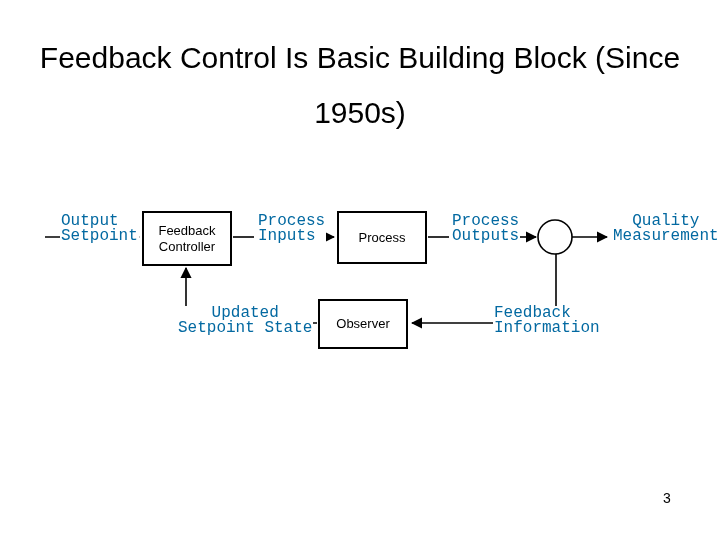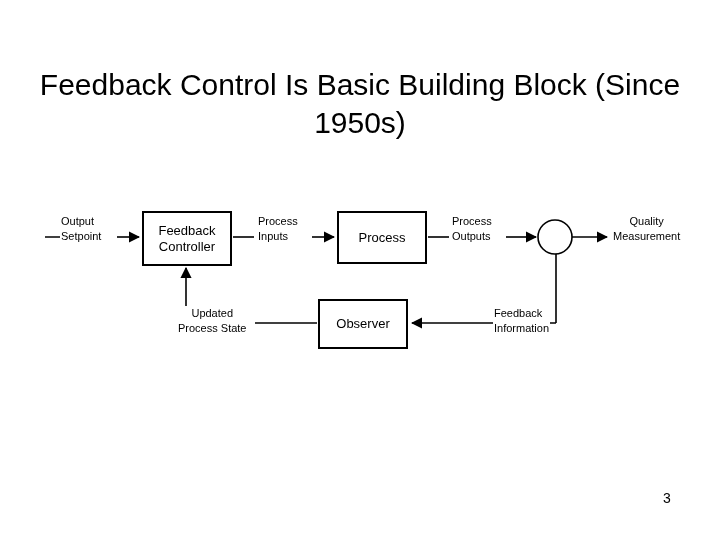--- a/index.html
+++ b/index.html
@@ -19,25 +19,24 @@
 
   
   .slide-title {
     position: absolute;
     left: 30px;
     top: 30px;
     width: 660px;
     text-align: center;
     font-family: "Liberation Sans", sans-serif;
     font-size: 30px;
-    line-height: 38px;
+    line-height: 55px;
     font-weight: 400;
     color: #000000;
     letter-spacing: 0px;
-    margin-top: 36px;
   }
 
   
   #diagram {
     position: absolute;
     left: 0;
     top: 0;
     width: 720px;
     height: 540px;
   }
@@ -67,25 +66,25 @@
     white-space: pre-line;
   }
 
   #box-feedback-controller { left: 142px; top: 211px; width: 90px; height: 55px; }
   #box-process            { left: 337px; top: 211px; width: 90px; height: 53px; }
   #box-observer           { left: 318px; top: 299px; width: 90px; height: 50px; }
 
   
   .edge-label {
     position: absolute;
-    font-family: Liberation Sans, sans-serif;
-    font-size: 11px;
+    font-family: Liberation Mono, monospace;
+    font-size: 16px;
     line-height: 15px;
     font-weight: 400;
-    color: #000000;
+    color: #0369a1;
     white-space: pre-line;
     background: #ffffff;
     padding: 0 1px;
   }
   #label-output-setpoint     { left: 60px;  top: 214px; text-align: left; }
   #label-process-inputs      { left: 257px; top: 214px; text-align: left; }
   #label-process-outputs     { left: 451px; top: 214px; text-align: left; }
   #label-quality-measurement { left: 612px; top: 214px; text-align: center; }
   #label-updated-state       { left: 177px; top: 306px; text-align: center; }
   #label-feedback-info       { left: 493px; top: 306px; text-align: left; }
@@ -163,17 +162,17 @@
   <div class="edge-label" id="label-process-outputs">Process
 Outputs</div>
 
   <div class="edge-label" id="label-quality-measurement">Quality
 Measurement</div>
 
   <div class="edge-label" id="label-feedback-info">Feedback
 Information</div>
 
   <div class="edge-label" id="label-updated-state">Updated
-Process State</div>
+Setpoint State</div>
 
   <div class="page-number">3</div>
 
 </div>
 
 </body></html>

